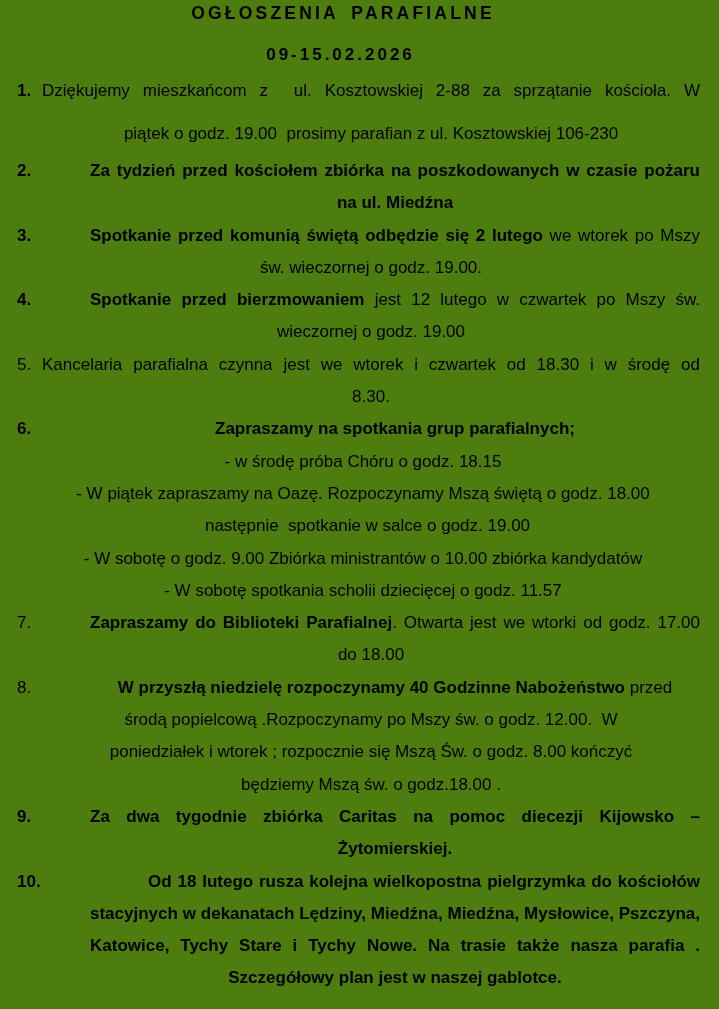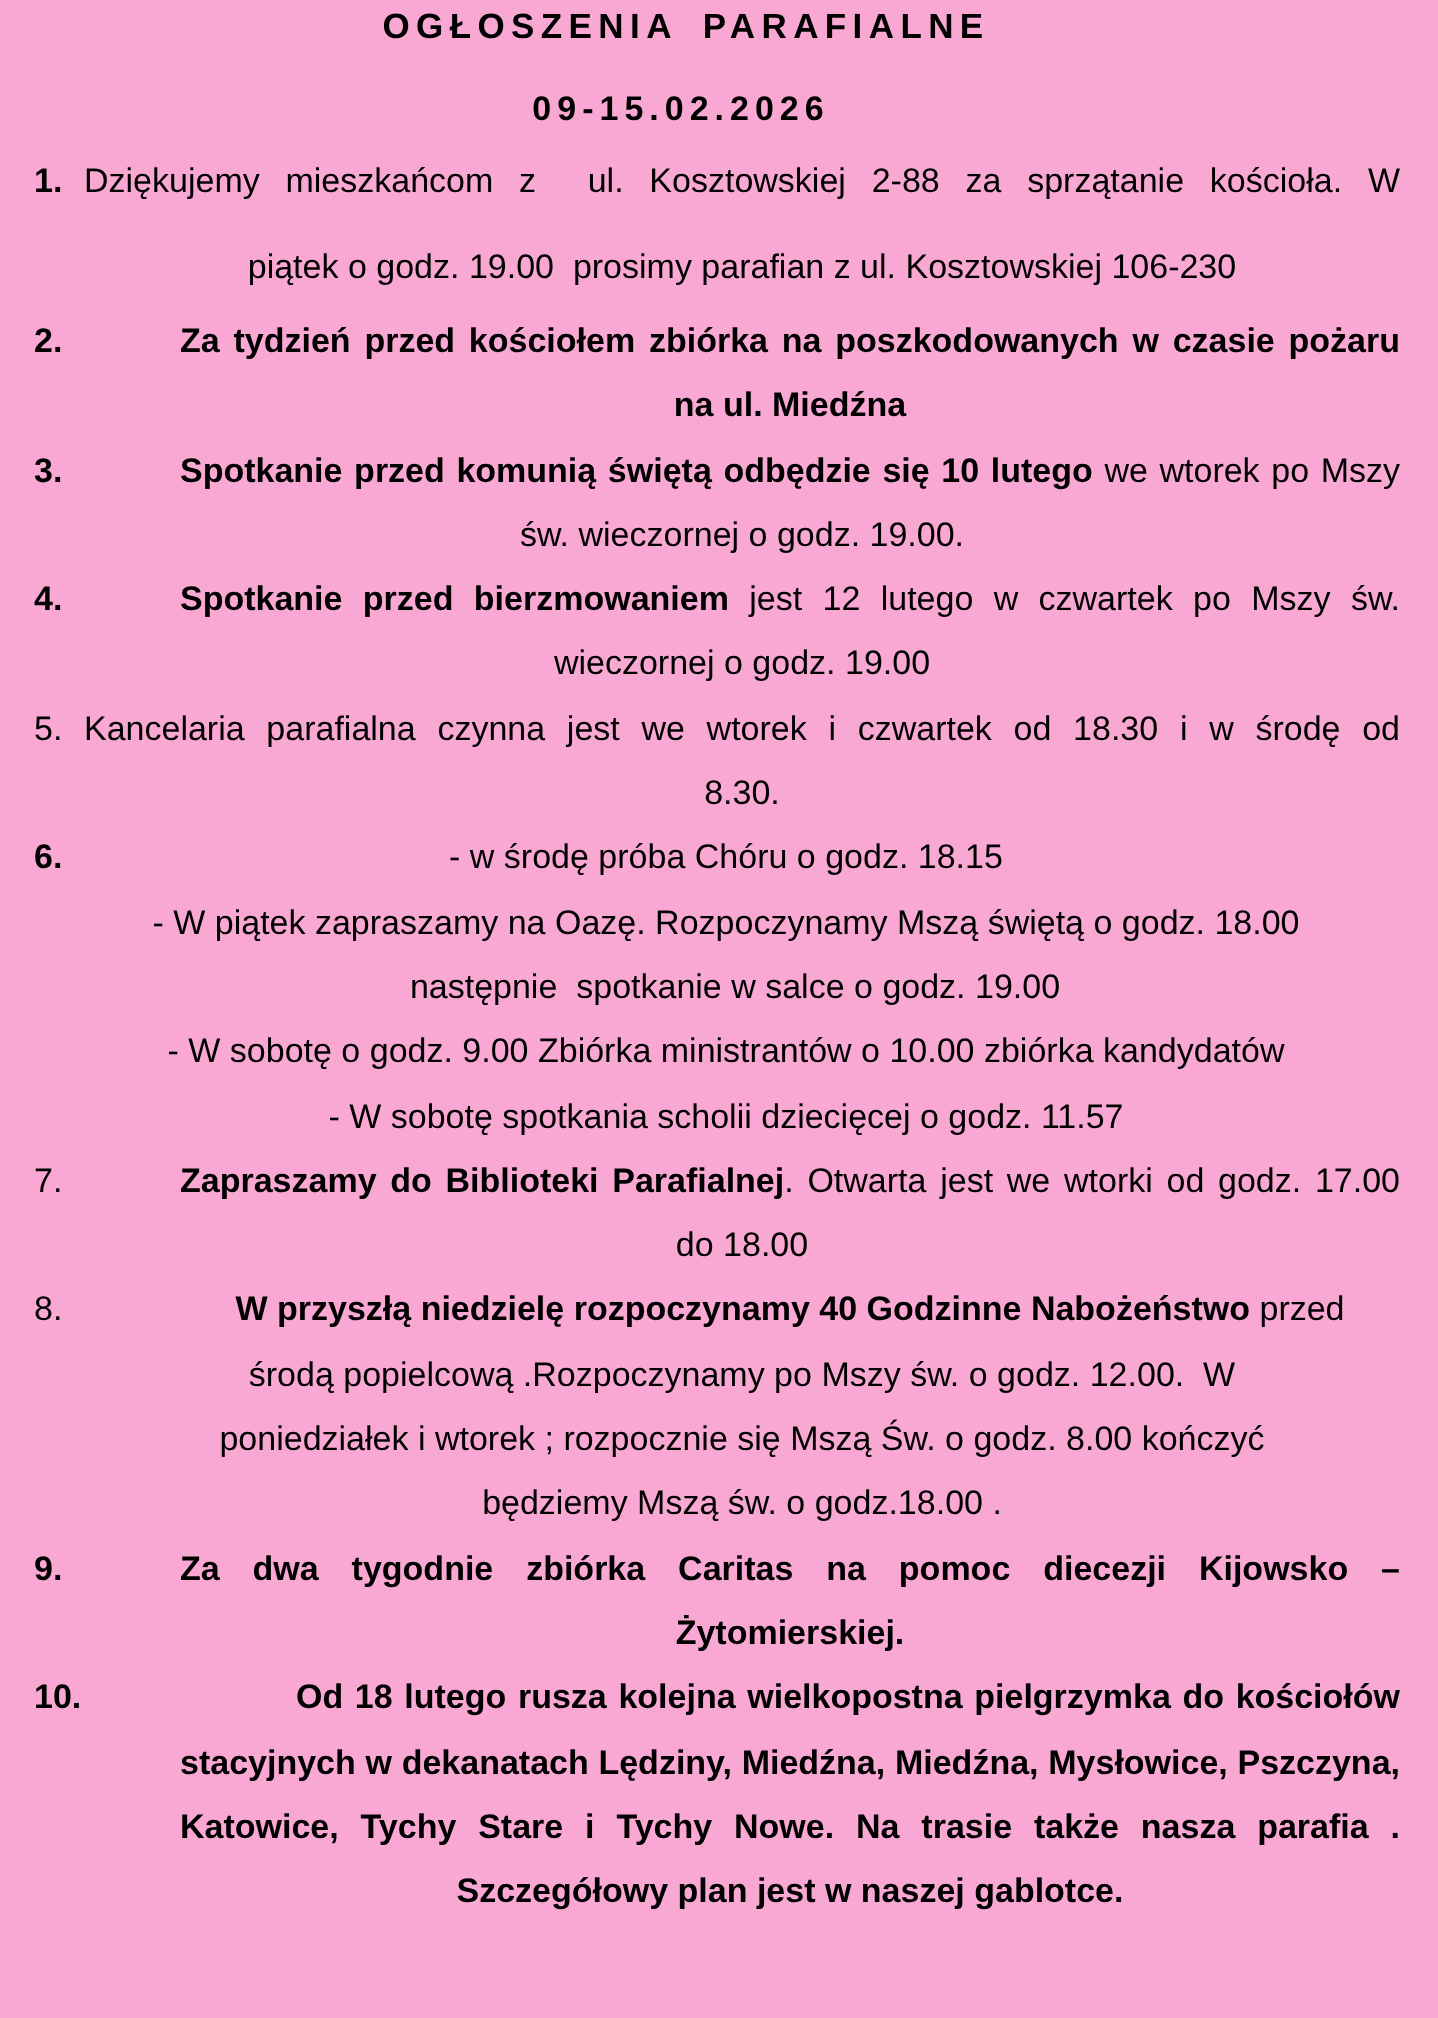--- a/index.html
+++ b/index.html
@@ -13,21 +13,21 @@
     overflow: hidden;
     color: #000000;
     font-family: "Liberation Sans", "DejaVu Sans", sans-serif;
     font-size: 17px;
     -webkit-font-smoothing: antialiased;
   }
   .page {
     position: relative;
     width: 719px;
     height: 1009px;
-    background: #f9a8d4;
+    background: #4d7c0f;
   }
   
   .doc-header { padding-top: 2px; }
   .title {
     margin: 0 33px 0 0;
     text-align: center;
     font-size: 17.5px;
     font-weight: bold;
     letter-spacing: 3.2px;
     word-spacing: 5px;
@@ -86,35 +86,36 @@
         <div class="line just"><span class="seg">Dziękujemy mieszkańcom z  ul. Kosztowskiej 2-88 za sprzątanie kościoła. W</span></div>
         <div class="line"><span class="seg">piątek o godz. 19.00  prosimy parafian z ul. Kosztowskiej 106-230</span></div>
       </div>
       <div class="item">
         <span class="num bold">2.</span>
         <div class="line just"><span class="seg b">Za tydzień przed kościołem zbiórka na poszkodowanych w czasie pożaru</span></div>
         <div class="line"><span class="seg b">na ul. Miedźna</span></div>
       </div>
       <div class="item">
         <span class="num bold">3.</span>
-        <div class="line just"><span class="seg b">Spotkanie przed komunią świętą odbędzie się 10 lutego</span><span class="seg"> we wtorek po Mszy</span></div>
+        <div class="line just"><span class="seg b">Spotkanie przed komunią świętą odbędzie się 2 lutego</span><span class="seg"> we wtorek po Mszy</span></div>
         <div class="line"><span class="seg">św. wieczornej o godz. 19.00.</span></div>
       </div>
       <div class="item">
         <span class="num bold">4.</span>
         <div class="line just"><span class="seg b">Spotkanie przed bierzmowaniem</span><span class="seg"> jest 12 lutego w czwartek po Mszy św.</span></div>
         <div class="line"><span class="seg">wieczornej o godz. 19.00</span></div>
       </div>
       <div class="item">
         <span class="num">5.</span>
         <div class="line just"><span class="seg">Kancelaria parafialna czynna jest we wtorek i czwartek od 18.30 i w środę od</span></div>
         <div class="line"><span class="seg">8.30.</span></div>
       </div>
       <div class="item">
         <span class="num bold">6.</span>
+        <div class="line"><span class="seg b">Zapraszamy na spotkania grup parafialnych;</span></div>
         <div class="line dash"><span class="seg">- w środę próba Chóru o godz. 18.15</span></div>
         <div class="line dash"><span class="seg">- W piątek zapraszamy na Oazę. Rozpoczynamy Mszą świętą o godz. 18.00</span></div>
         <div class="line cont"><span class="seg">następnie  spotkanie w salce o godz. 19.00</span></div>
         <div class="line dash"><span class="seg">- W sobotę o godz. 9.00 Zbiórka ministrantów o 10.00 zbiórka kandydatów</span></div>
         <div class="line dash"><span class="seg">- W sobotę spotkania scholii dziecięcej o godz. 11.57</span></div>
       </div>
       <div class="item">
         <span class="num">7.</span>
         <div class="line just"><span class="seg b">Zapraszamy do Biblioteki Parafialnej</span><span class="seg">. Otwarta jest we wtorki od godz. 17.00</span></div>
         <div class="line"><span class="seg">do 18.00</span></div>

